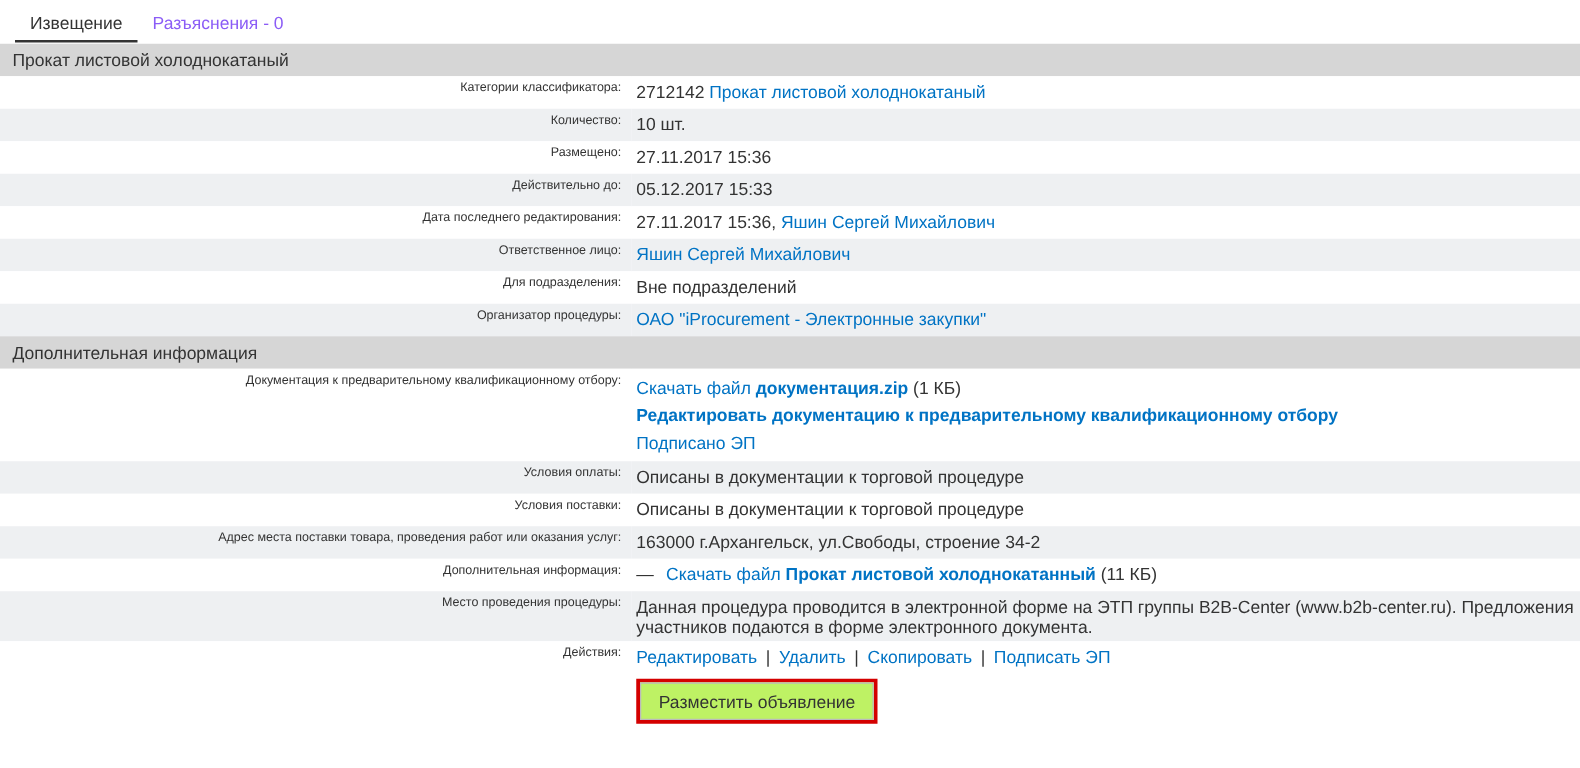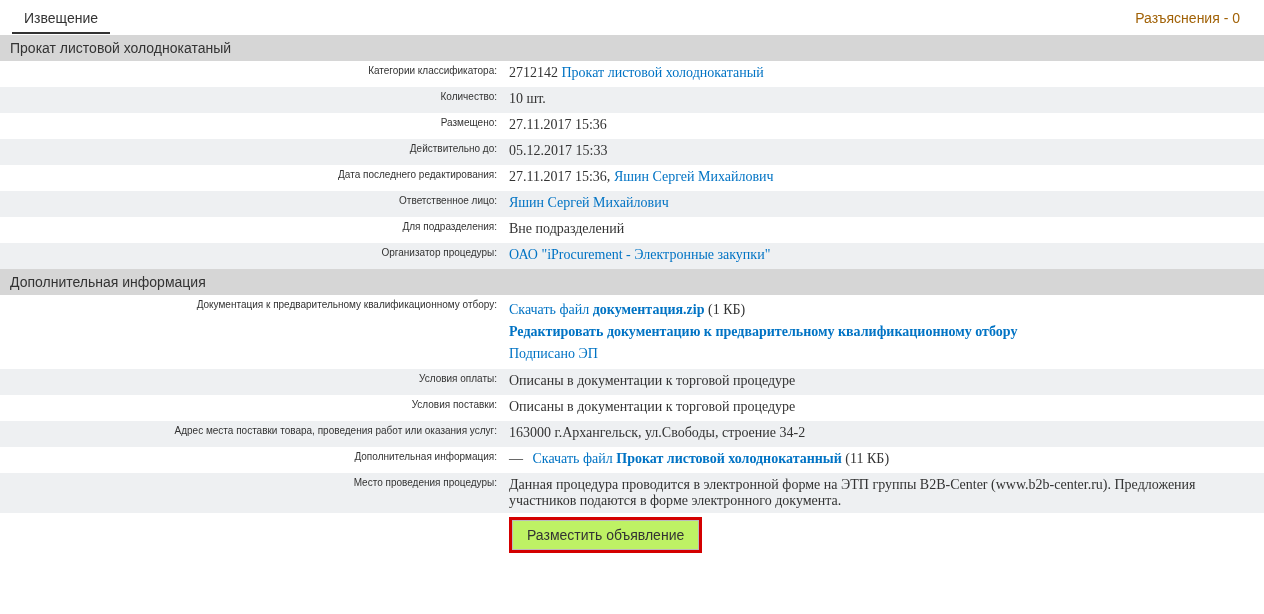--- a/index.html
+++ b/index.html
@@ -10,25 +10,24 @@
     font-size: 14px;
     color: #333;
     background: #fff;
     width: 1264px;
   }
   .tabs {
     display: flex;
     gap: 0;
     padding: 4px 12px 0 12px;
     border-bottom: 1px solid #fff;
-    justify-content: space-between;
   }
   .tab {
     padding: 6px 12px;
-    color: #a16207;
+    color: #8b5cf6;
     cursor: pointer;
     border-bottom: 2px solid transparent;
     font-size: 14px;
   }
   .tab.active {
     color: #333;
     border-bottom: 2px solid #333;
   }
   .section-header {
     background: #d6d6d6;
@@ -56,21 +55,20 @@
     vertical-align: top;
     color: #333;
     font-size: 10px;
   }
   .info-value {
     text-align: left;
     padding: 4px 4px 4px 4px;
     vertical-align: top;
     color: #333;
     font-size: 14px;
-    font-family: Liberation Serif, serif;
   }
   .link {
     color: #0073c4;
     text-decoration: none;
     cursor: pointer;
   }
   .link.bold { font-weight: bold; text-align: right; }
   .sep-pipe { color: #333; padding: 0 3px; }
   .dash { padding-right: 6px; }
   .publish-btn-wrap {
@@ -184,20 +182,26 @@
       <span class="dash">—</span>
       <a class="link">
         <span>Скачать файл </span><span style="font-weight:bold">Прокат листовой холоднокатанный</span>
       </a><span> (11 КБ)</span>
     </td>
   </tr>
   <tr class="info-row">
     <td class="info-label">Место проведения процедуры:</td>
     <td class="info-value">Данная процедура проводится в электронной форме на ЭТП группы B2B-Center (www.b2b-center.ru). Предложения участников подаются в форме электронного документа.</td>
   </tr>
+  <tr class="info-row">
+    <td class="info-label">Действия:</td>
+    <td class="info-value">
+      <a class="link">Редактировать</a><span class="sep-pipe"> | </span><a class="link">Удалить</a><span class="sep-pipe"> | </span><a class="link">Скопировать</a><span class="sep-pipe"> | </span><a class="link">Подписать ЭП</a>
+    </td>
+  </tr>
 </tbody>
   </table>
 
 <div class="publish-btn-wrap">
   <span class="publish-btn">
     <button>Разместить объявление</button>
   </span>
 </div>
 
 </body></html>

